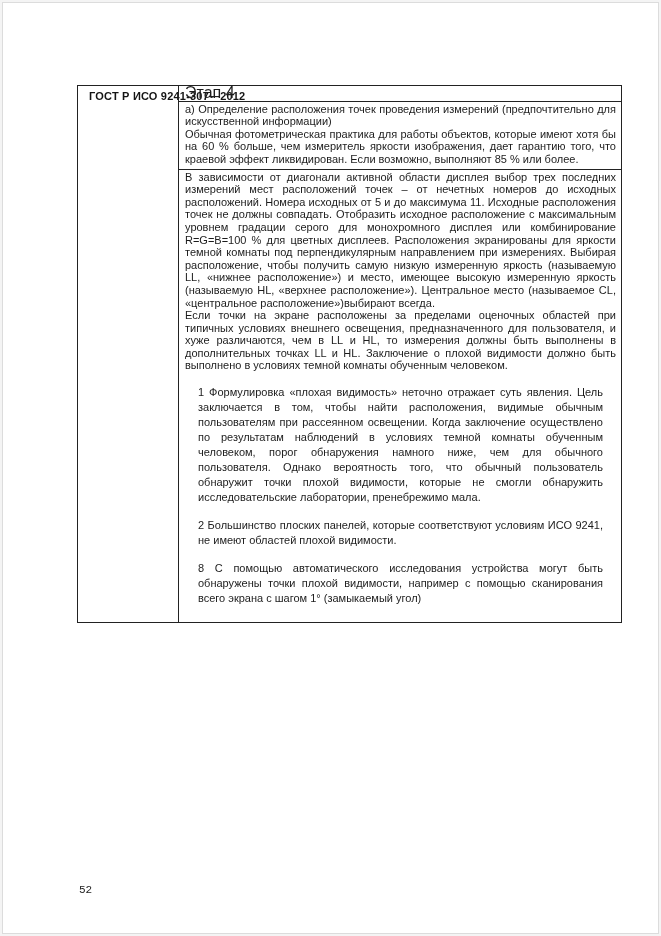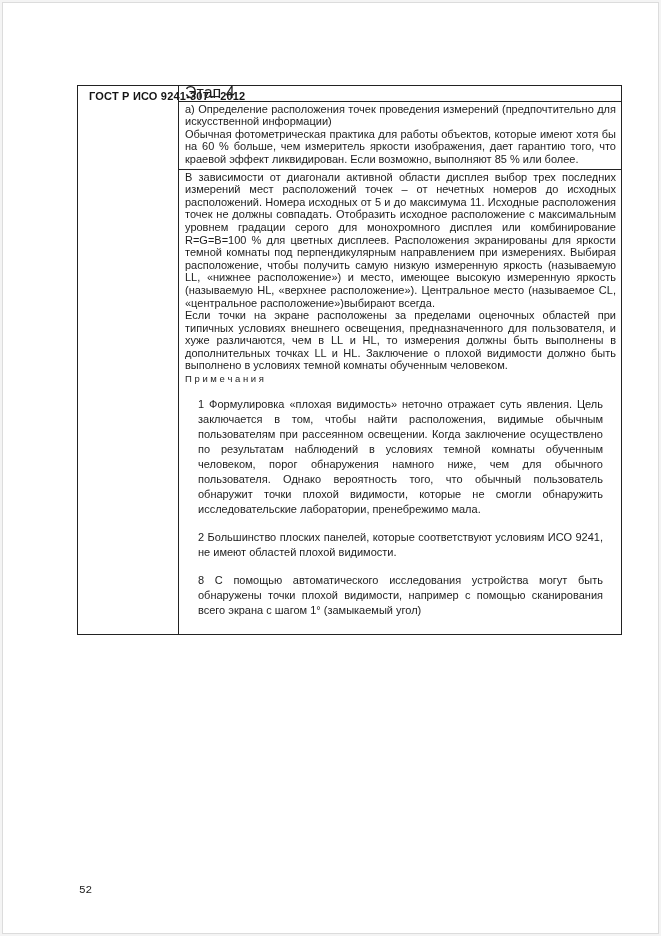--- a/index.html
+++ b/index.html
@@ -85,21 +85,20 @@
           <p class="para">а) Определение расположения точек проведения измерений (предпочтительно для искусственной информации)</p>
           <p class="para">Обычная фотометрическая практика для работы объектов, которые имеют хотя бы на 60 % больше, чем измеритель яркости изображения, дает гарантию того, что краевой эффект ликвидирован. Если возможно, выполняют 85 % или более.</p>
         </div>
 
       <div class="row section-main">
         <div>
             <p class="para">В зависимости от диагонали активной области дисплея выбор трех последних измерений мест расположений точек – от нечетных номеров до исходных расположений. Номера исходных от 5 и до максимума 11. Исходные расположения точек не должны совпадать. Отобразить исходное расположение с максимальным уровнем градации серого для монохромного дисплея или комбинирование R=G=B=100 % для цветных дисплеев. Расположения экранированы для яркости темной комнаты под перпендикулярным направлением при измерениях. Выбирая расположение, чтобы получить самую низкую измеренную яркость (называемую LL, «нижнее расположение») и место, имеющее высокую измеренную яркость (называемую HL, «верхнее расположение»). Центральное место (называемое CL, «центральное расположение»)выбирают всегда.</p>
             <p class="para">Если точки на экране расположены за пределами оценочных областей при типичных условиях внешнего освещения, предназначенного для пользователя, и хуже различаются, чем в LL и HL, то измерения должны быть выполнены в дополнительных точках LL и HL. Заключение о плохой видимости должно быть выполнено в условиях темной комнаты обученным человеком.</p>
           </div>
 
-        <div class="notes-header">П р и м е ч а н и я</div>
 
         <div>
             <p class="note">1 Формулировка «плохая видимость» неточно отражает суть явления. Цель заключается в том, чтобы найти расположения, видимые обычным пользователям при рассеянном освещении. Когда заключение осуществлено по результатам наблюдений в условиях темной комнаты обученным человеком, порог обнаружения намного ниже, чем для обычного пользователя. Однако вероятность того, что обычный пользователь обнаружит точки плохой видимости, которые не смогли обнаружить исследовательские лаборатории, пренебрежимо мала.</p>
             <p class="note">2 Большинство плоских панелей, которые соответствуют условиям ИСО 9241, не имеют областей плохой видимости.</p>
             <p class="note">8 С помощью автоматического исследования устройства могут быть обнаружены точки плохой видимости, например с помощью сканирования всего экрана с шагом 1° (замыкаемый угол)</p>
           </div>
       </div>
 
     </div>
   </div>

